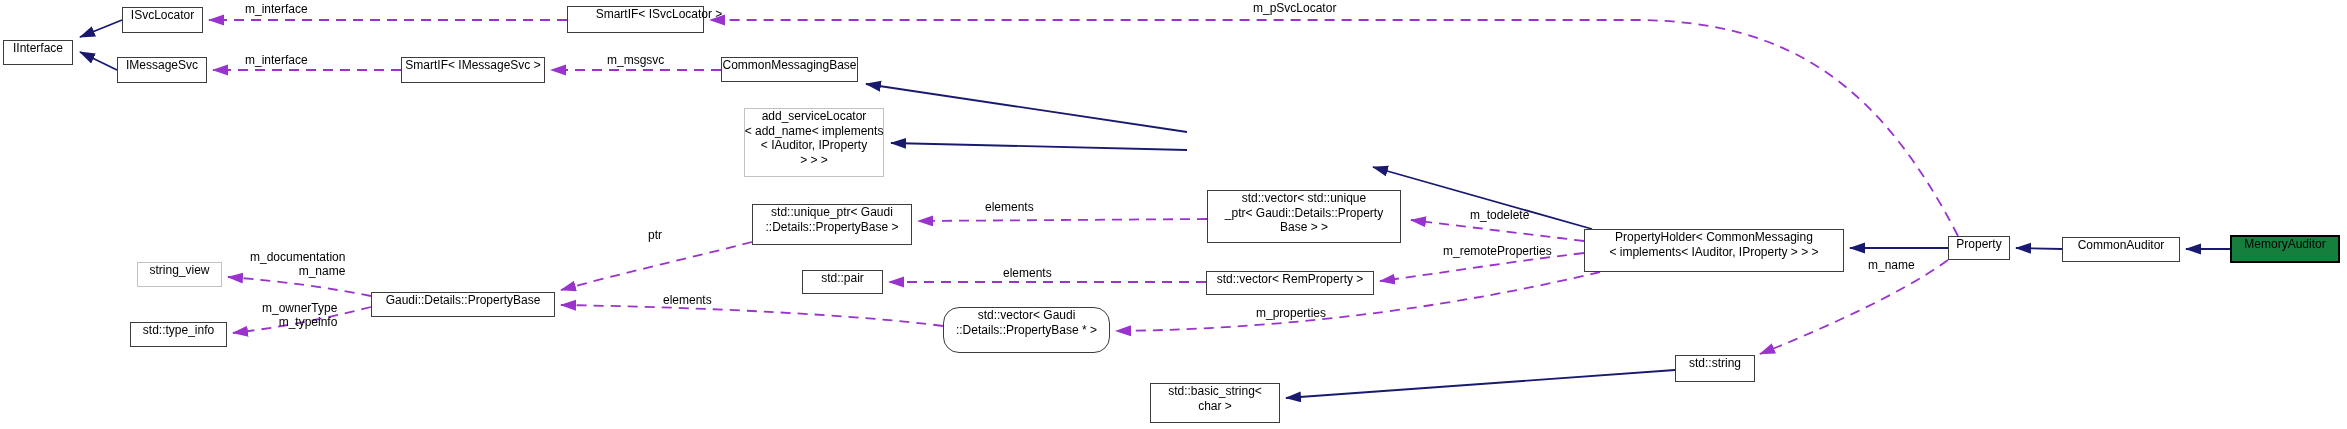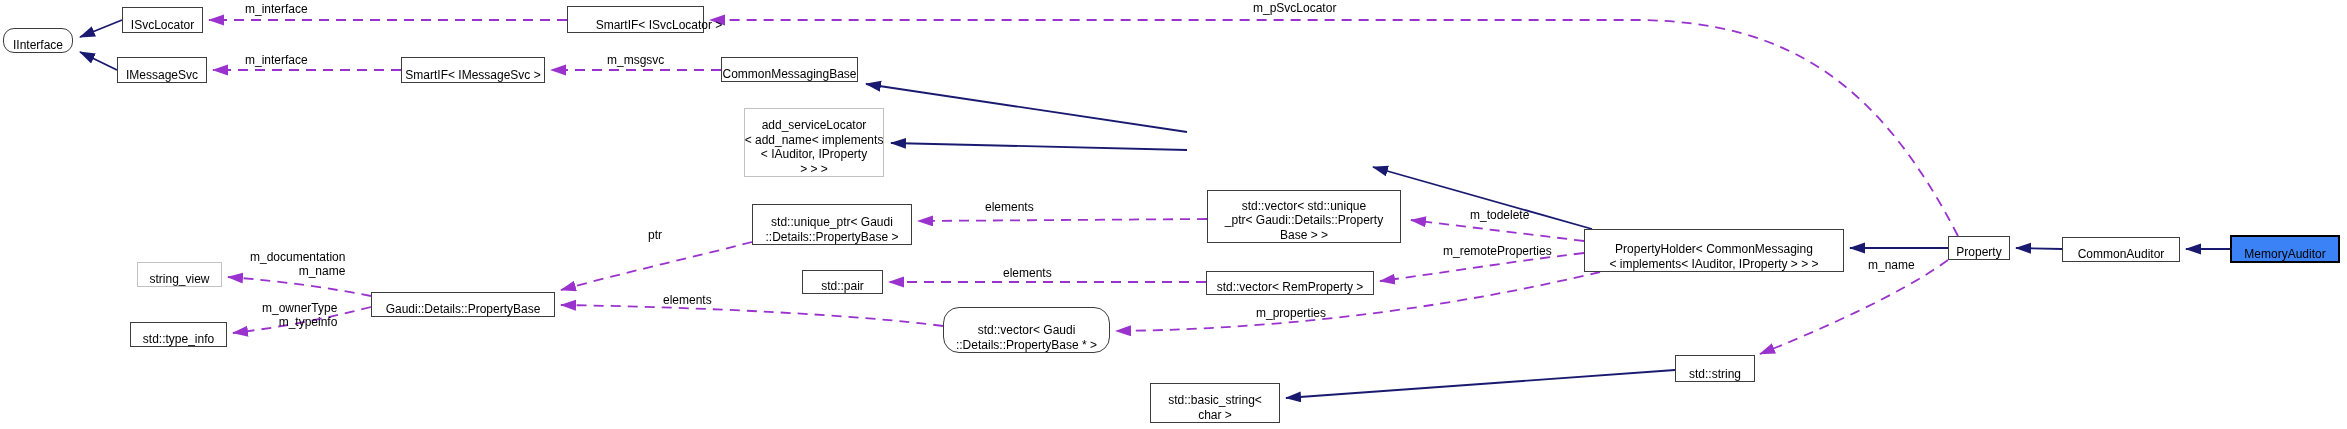--- a/index.html
+++ b/index.html
@@ -9,27 +9,27 @@
     background:#ffffff;
     font-family:"Liberation Sans", sans-serif;
     color:#000;
     overflow:hidden;
   }
   svg.edges { position:absolute; left:0; top:0; width:2347px; height:429px; }
   .node {
     position:absolute; box-sizing:border-box;
     background:#ffffff;
     border:1.5px solid #3d3d3d;
-    display:flex; align-items:flex-end; justify-content:center;
+    display:flex; align-items:flex-start; justify-content:center;
     font-size:12px; line-height:14.5px;
     z-index:2;
   }
   .node .node-label { display:block; white-space:pre; text-align:center; }
   .node.template { border-color:#c2c2c2; }
-  .node.subject  { background:#3b82f6; border:2px solid #000; }
+  .node.subject  { background:#15803d; border:2px solid #000; }
   .edge-label {
     position:absolute; font-size:12px; line-height:13.5px;
     white-space:pre; text-align:right; z-index:3;
   }
 </style>
 </head>
 <body>
 
 <div class="canvas">
 
@@ -66,21 +66,21 @@
       <path d="M 1206,282 L 889,282" marker-end="url(#arrow-purple)"></path>
       <path d="M 1584,253 C 1500,263 1450,272 1380,281" marker-end="url(#arrow-purple)"></path>
       <path d="M 1600,272 C 1470,303 1305,329 1116,331" marker-end="url(#arrow-purple)"></path>
       <path d="M 943,326 C 860,315 702,307 561,305" marker-end="url(#arrow-purple)"></path>
       <path d="M 371,296 C 330,288 282,281 228,277" marker-end="url(#arrow-purple)"></path>
       <path d="M 371,307 C 330,317 292,326 233,333" marker-end="url(#arrow-purple)"></path>
       <path d="M 1948,260 C 1900,295 1815,332 1760,354" marker-end="url(#arrow-purple)"></path>
     </g>
   </svg>
 
-  <div class="node" style="left:3px; top:28px; width:70px; height:25px;border-radius:11px;">
+  <div class="node" style="left:3px; top:40px; width:70px; height:25px;">
       <span class="node-label">IInterface</span>
     </div>
   <div class="node" style="left:122px; top:7px; width:81px; height:26px;">
       <span class="node-label">ISvcLocator</span>
     </div>
   <div class="node" style="left:117px; top:57px; width:90px; height:26px;">
       <span class="node-label">IMessageSvc</span>
     </div>
   <div class="node" style="left:567px; top:6px; width:137px; height:27px;padding-left:47px;">
       <span class="node-label">SmartIF&lt; ISvcLocator &gt;</span>

